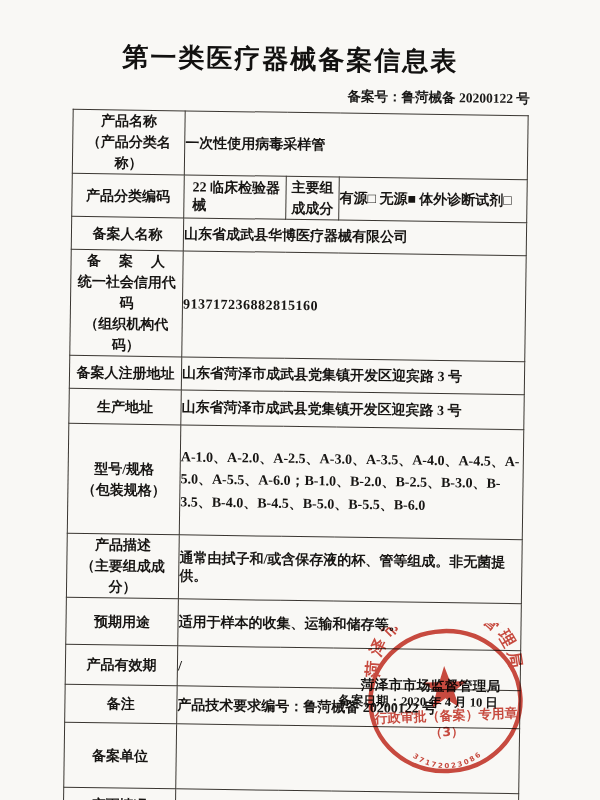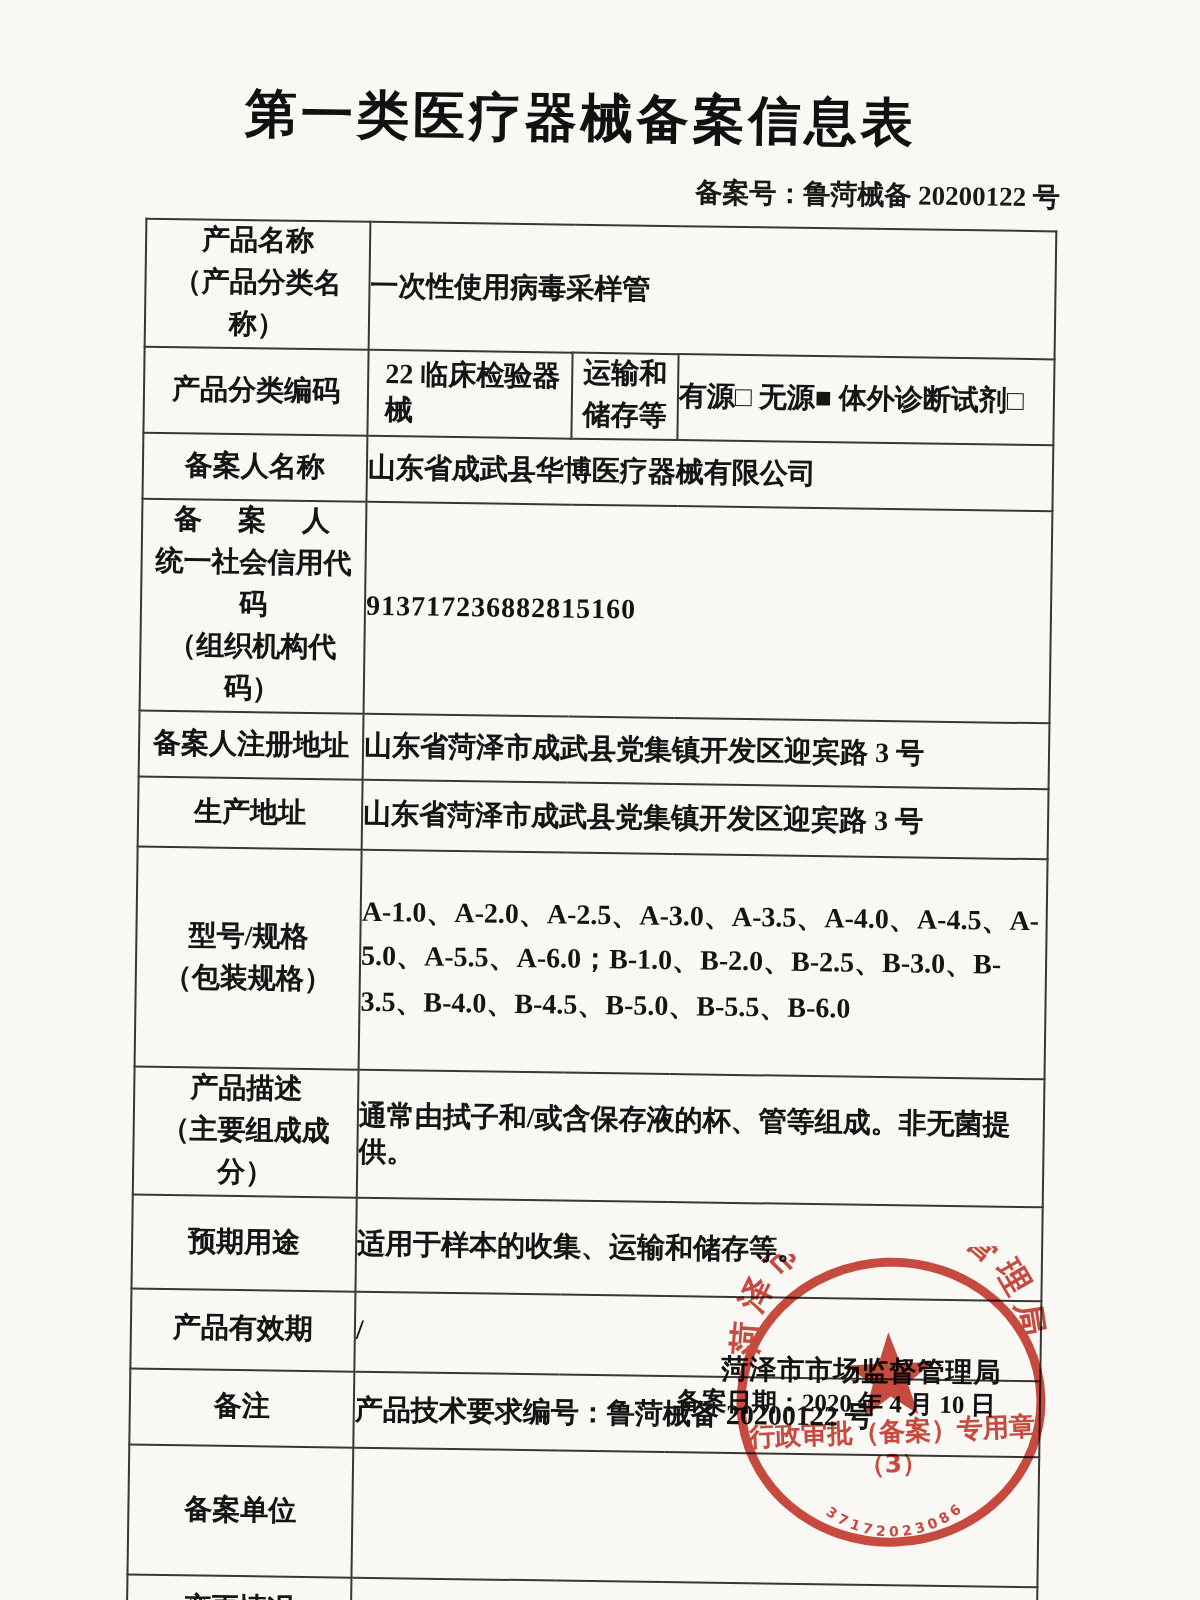--- a/index.html
+++ b/index.html
@@ -86,21 +86,21 @@
         <td class="lbl">
           <div>产品名称</div>
           <div>（产品分类名称）</div>
         </td>
         <td class="val" colspan="3">一次性使用病毒采样管</td>
       </tr>
 
       <tr class="r2">
         <td class="lbl">产品分类编码</td>
         <td class="val cell-sub" style="padding-left:8px;">22 临床检验器械</td>
-        <td class="lbl">运输和储存等</td>
+        <td class="lbl">主要组成成分</td>
         <td class="val feat-val">有源□ 无源■ 体外诊断试剂□</td>
       </tr>
 
       <tr class="r3">
         <td class="lbl">备案人名称</td>
         <td class="val" colspan="3">山东省成武县华博医疗器械有限公司</td>
       </tr>
 
       <tr class="r4">
         <td class="lbl">

